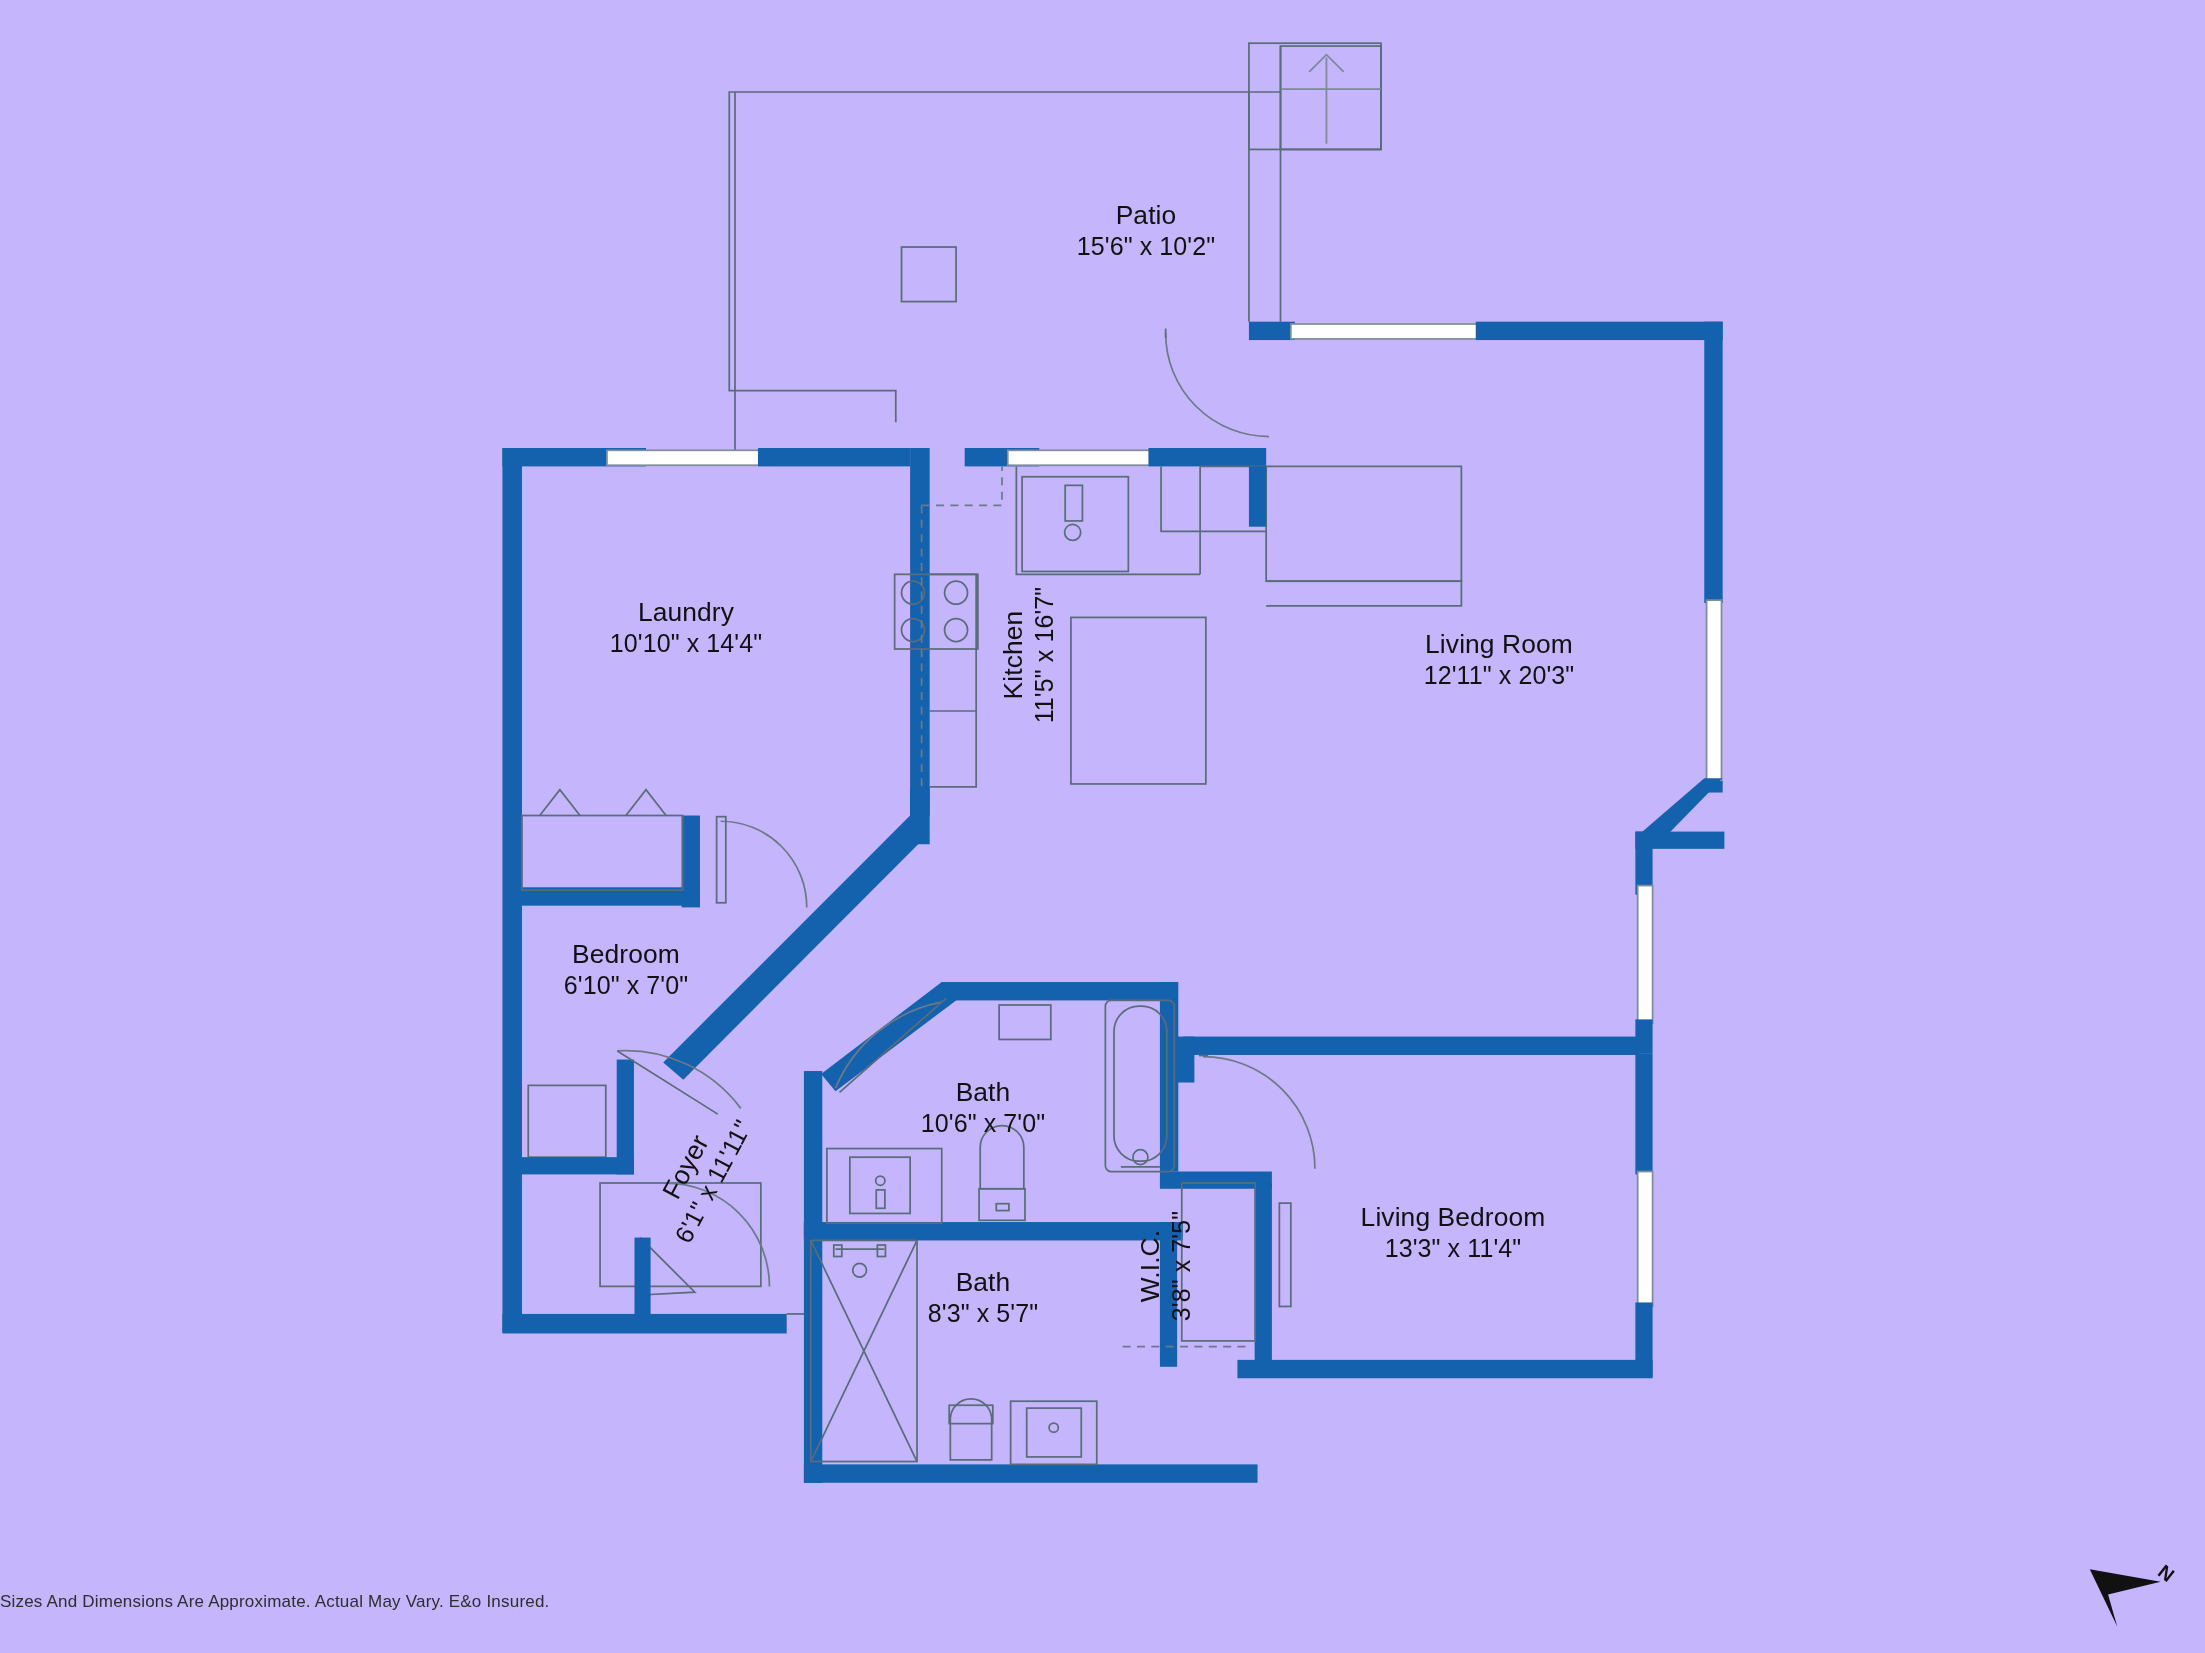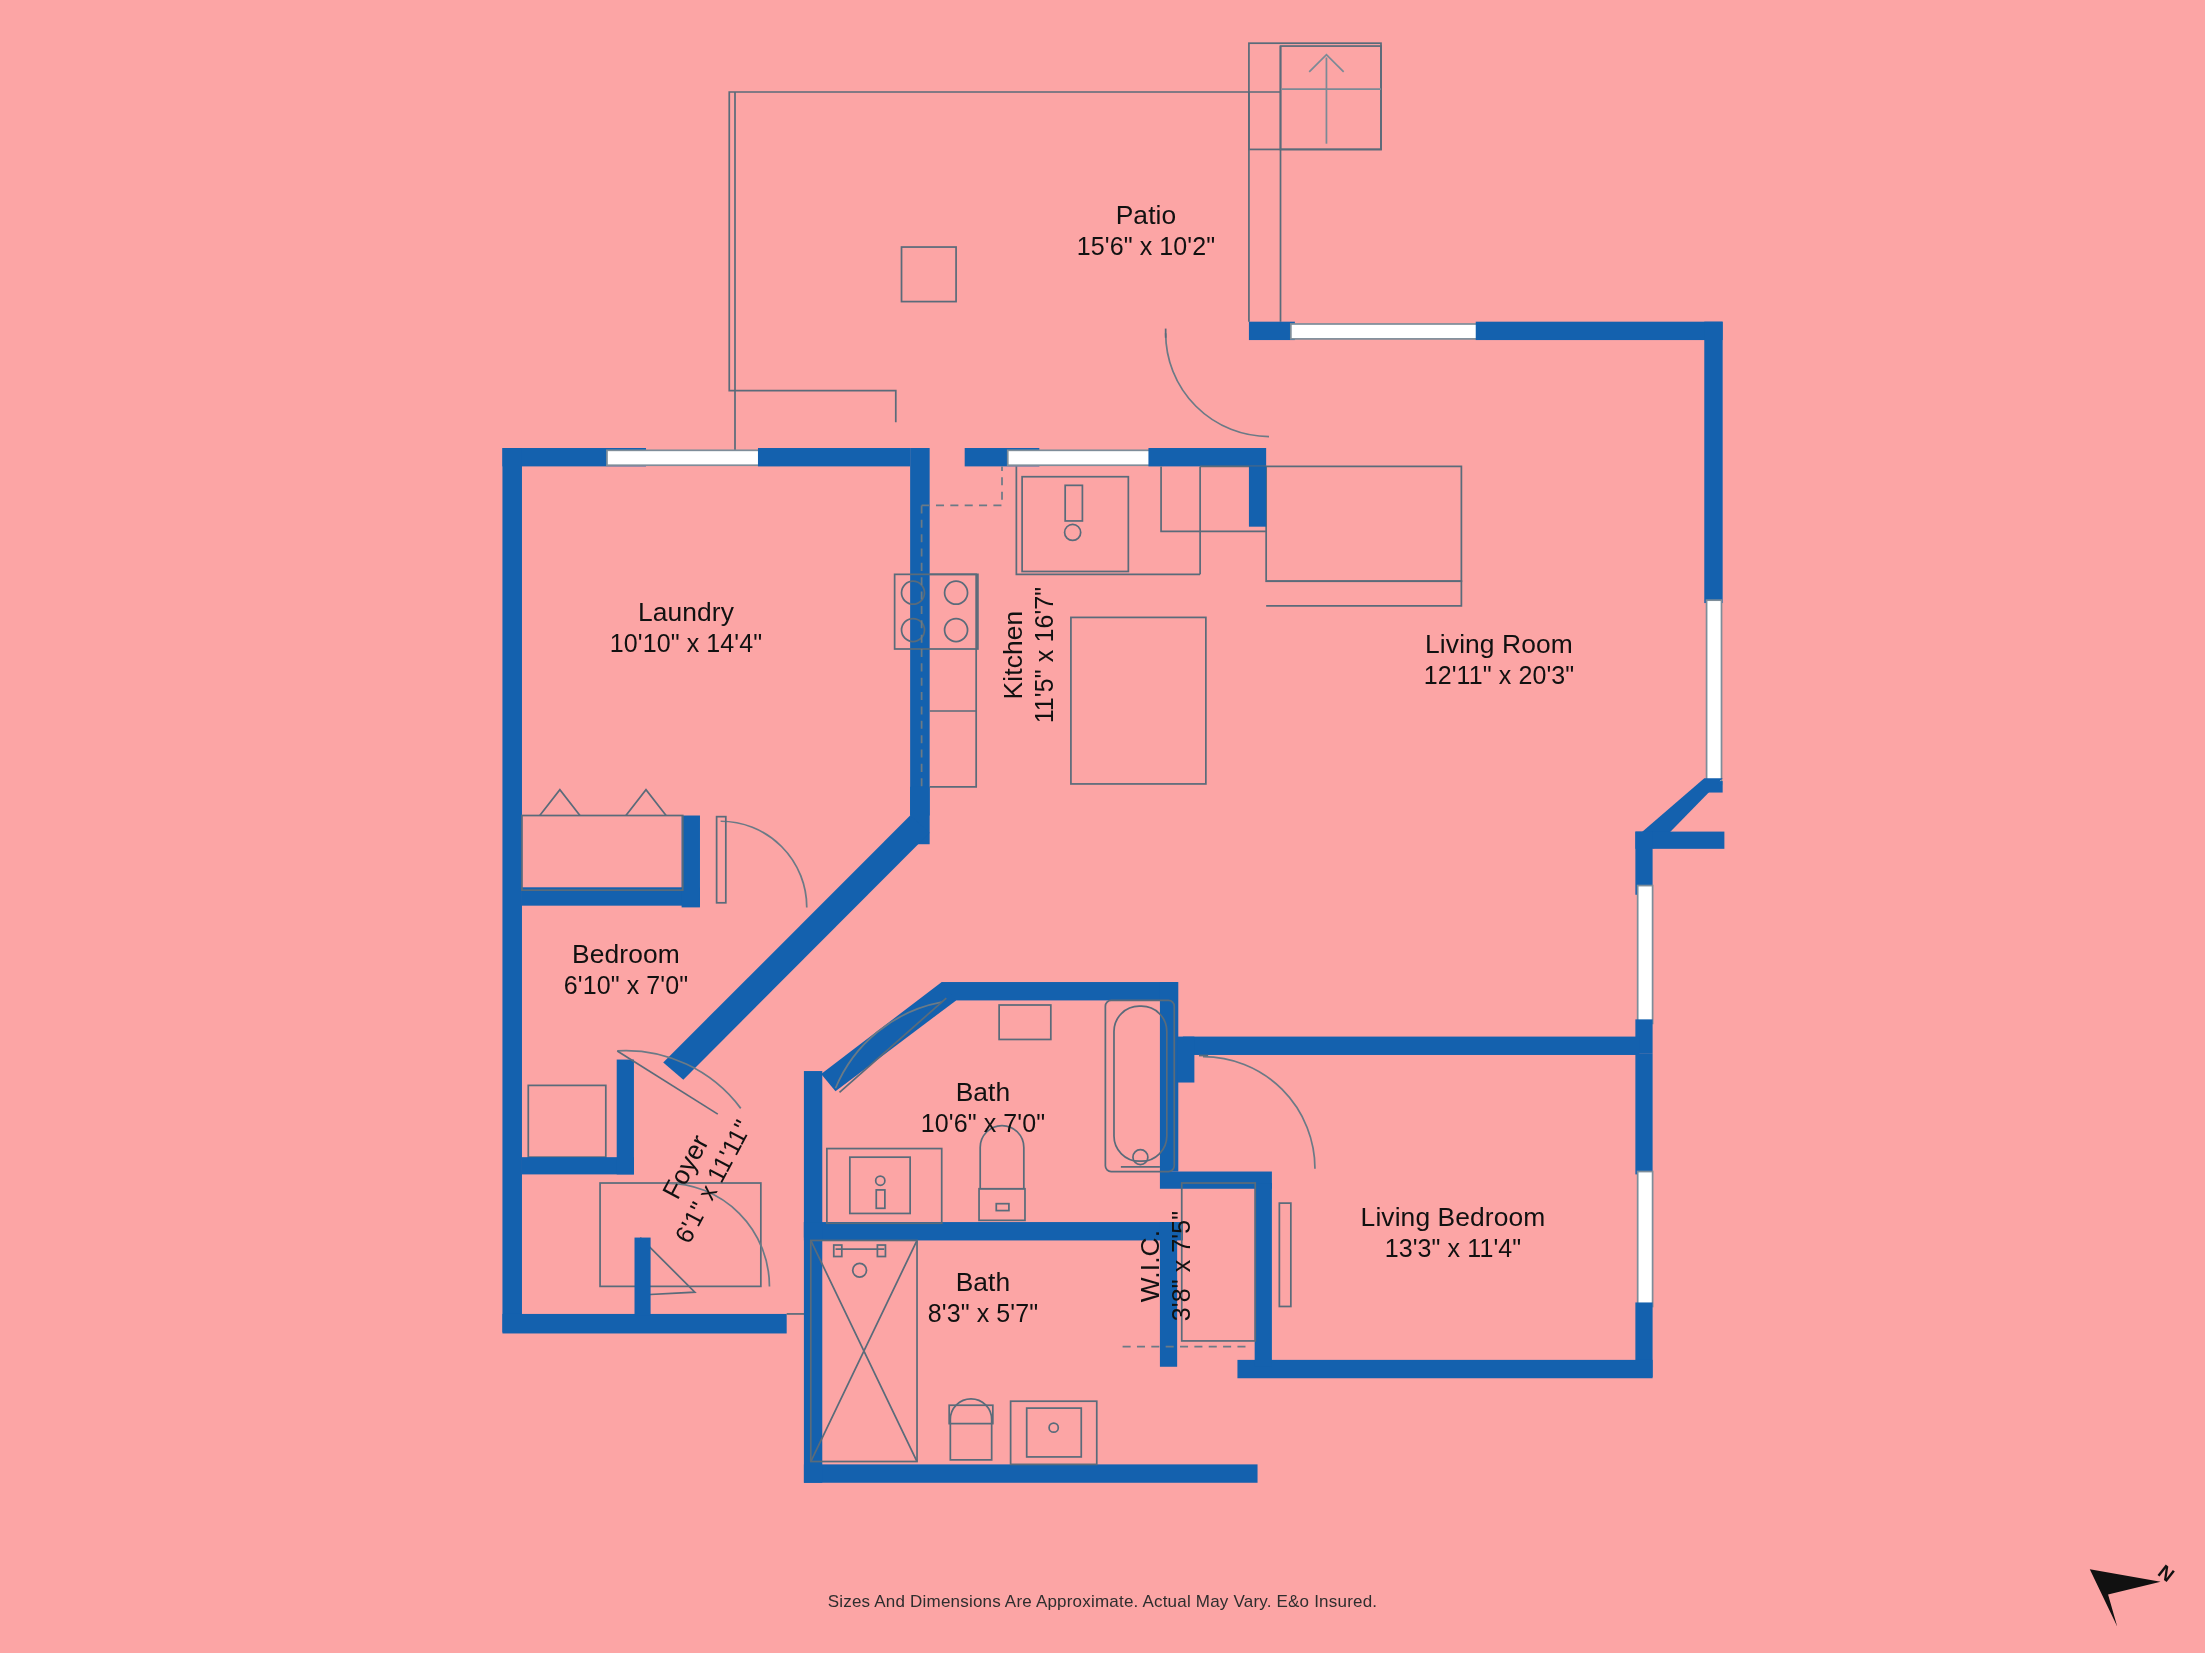--- a/index.html
+++ b/index.html
@@ -1,29 +1,29 @@
 <!DOCTYPE html>
 <html style="font-size:9.2px"><head>
 <meta charset="utf-8">
 <style>
   html,body{margin:0;padding:0;background:#ffffff;}
   body{width:2205px;height:1654px;overflow:hidden;
        font-family:"Liberation Sans","DejaVu Sans",sans-serif;}
-  #stage{position:relative;width:2205px;height:1654px;background:#fca5a5;}
+  #stage{position:relative;width:2205px;height:1654px;background:#c4b5fd;}
   svg#plan{position:absolute;inset:0;width:2205px;height:1654px;}
   .wall{fill:#1461AE;}
   .thin{fill:none;stroke:#5a6b7a;stroke-width:3;}
   .thin2{fill:none;stroke:#7b8a96;stroke-width:3;}
   .dash{fill:none;stroke:#6b7a86;stroke-width:3;stroke-dasharray:14 11;}
   .swing{fill:none;stroke:#6b7a86;stroke-width:3;}
   .win{fill:#ffffff;stroke:#7e8d99;stroke-width:3;}
   .lbl{position:absolute;text-align:center;color:#111;line-height:1.22;white-space:nowrap;}
   .lbl .rn{font-size:26.4px;font-weight:400;letter-spacing:0.1px;}
   .lbl .dim{font-size:25px;font-weight:400;letter-spacing:0.1px;}
-  .foot{position:absolute;left:0;right:0;text-align:center;color:#2e2e2e;
+  .foot{position:absolute;left:0;right:0;color:#2e2e2e;
         font-size:17px;letter-spacing:0.2px;}
   .compass{position:absolute;}
   .compass .n{position:absolute;font-size:19.5px;color:#111;
       transform:rotate(38deg);transform-origin:center;font-weight:600;}
 </style>
 </head>
 <body>
 
 <div id="stage">
 

